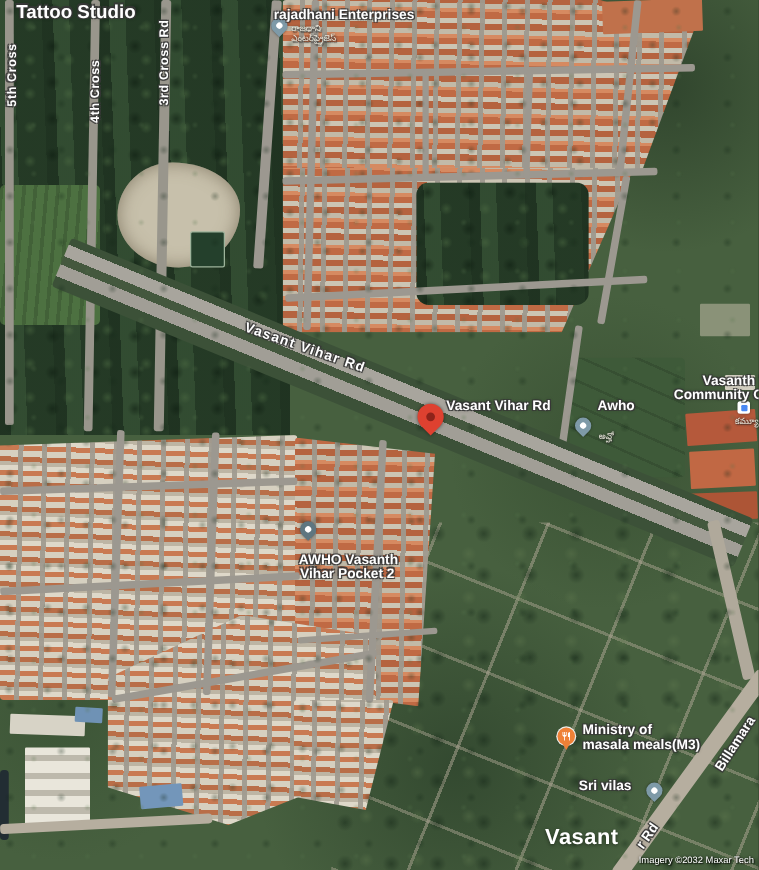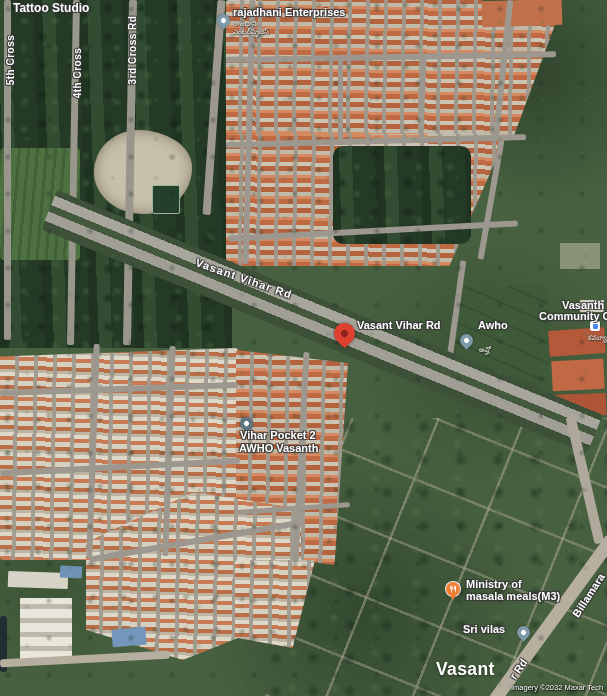--- a/index.html
+++ b/index.html
@@ -145,43 +145,43 @@
 
   <div class="layer trees"></div>
 
   <div class="vroad" style="left:10px;top:60px">5th Cross</div>
   <div class="vroad" style="left:77px;top:73px">4th Cross</div>
   <div class="vroad" style="left:132px;top:50px">3rd Cross Rd</div>
   <div class="maplabel" style="left:196px;top:256px;transform:rotate(19deg);transform-origin:0 50%;letter-spacing:1.2px">Vasant Vihar Rd</div>
   <div class="maplabel" style="left:575px;top:610px;transform:rotate(-57deg);transform-origin:0 50%">Billamara</div>
   <div class="maplabel" style="left:512px;top:672px;transform:rotate(-55deg);transform-origin:0 50%">r Rd</div>
 
-  <div class="maplabel" style="left:13px;top:1px;font-size:12px">Tattoo Studio</div>
+  <div class="maplabel" style="left:13px;top:1px;font-size:15px">Tattoo Studio</div>
 
   <div class="pin-g" style="left: 217px; top: 14px; --c: #7e9aa8;"></div>
-  <div class="maplabel" style="left:233px;top:6px">rajadhani Enterprises</div>
+  <div class="maplabel" style="left:219px;top:6px">rajadhani Enterprises</div>
   <div class="sublabel" style="left:233px;top:20px;width:58px">రాజధాని ఎంటర్‌ప్రైజెస్</div>
 
   <div class="pin-red" style="left: 334px; top: 323px; --c: #de4130; --d: #8e231a;"></div>
   <div class="maplabel" style="left:357px;top:319px">Vasant Vihar Rd</div>
 
   <div class="pin-g" style="left: 460px; top: 334px; --c: #7e9aa8;"></div>
   <div class="maplabel" style="left:478px;top:319px">Awho</div>
   <div class="sublabel" style="left:479px;top:346px">అవ్హో</div>
 
   <div class="maplabel" style="left:562px;top:299px">Vasanth V</div>
   <div class="maplabel" style="left:539px;top:310px">Community Cen</div>
   <div class="cc-icon" style="left:590px;top:321px">
       <div class="cc-glyph"></div>
     </div>
   <div class="sublabel" style="left:588px;top:334px">కమ్యూనిటీ</div>
 
   <div class="pin-g" style="left: 240px; top: 417px; --c: #5e7680;"></div>
   <div class="maplabel" style="left:239px;top:442px">AWHO Vasanth</div>
-  <div class="maplabel" style="left:240px;top:429px">Vihar Pocket 2</div>
+  <div class="maplabel" style="left:240px;top:453px">Vihar Pocket 2</div>
 
   <div class="pin-food" style="left: 446px; top: 582px; --c: #ef8137;">
     <svg width="8" height="8" viewBox="0 0 24 24">
         <path fill="#ffffff" d="M16 6v8h3v8h2V2c-2.76 0-5 2.24-5 4zm-5 3H9V2H7v7H5V2H3v7c0 2.21 1.79 4 4 4v9h2v-9c2.21 0 4-1.79 4-4V2h-2v7z"></path>
       </svg>
   </div>
   <div class="maplabel" style="left:466px;top:578px">Ministry of</div>
   <div class="maplabel" style="left:466px;top:590px">masala meals(M3)</div>
 
   <div class="pin-g" style="left: 517px; top: 626px; --c: #7e9aa8;"></div>

